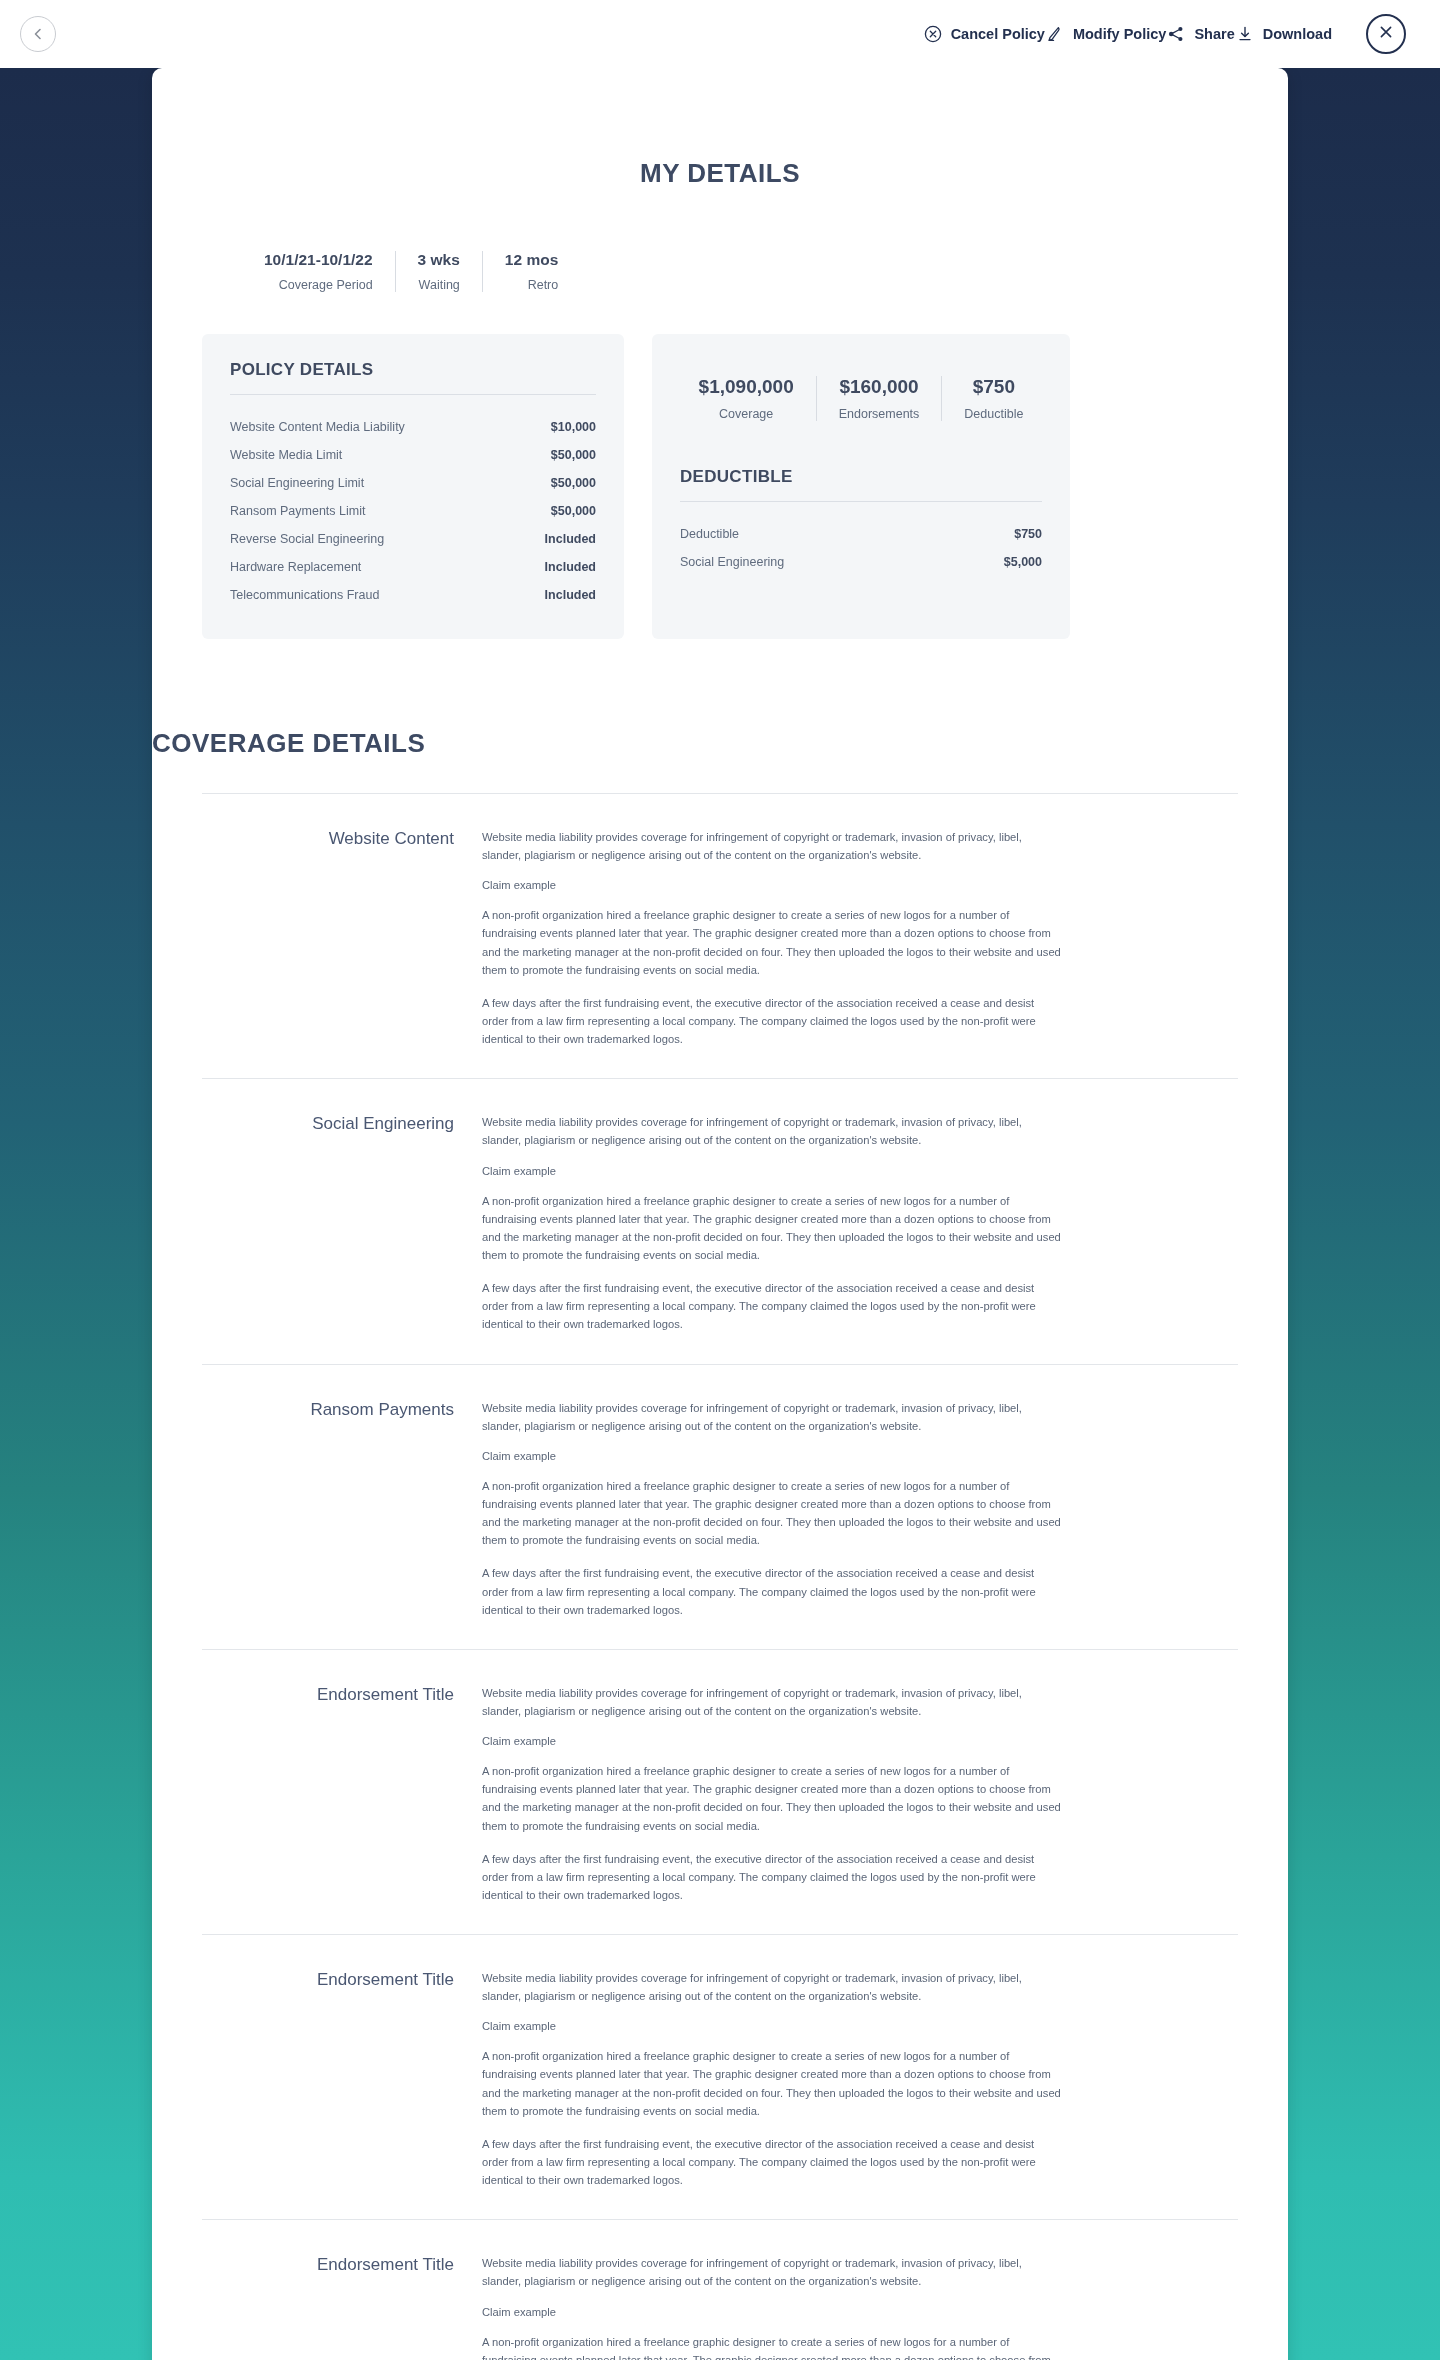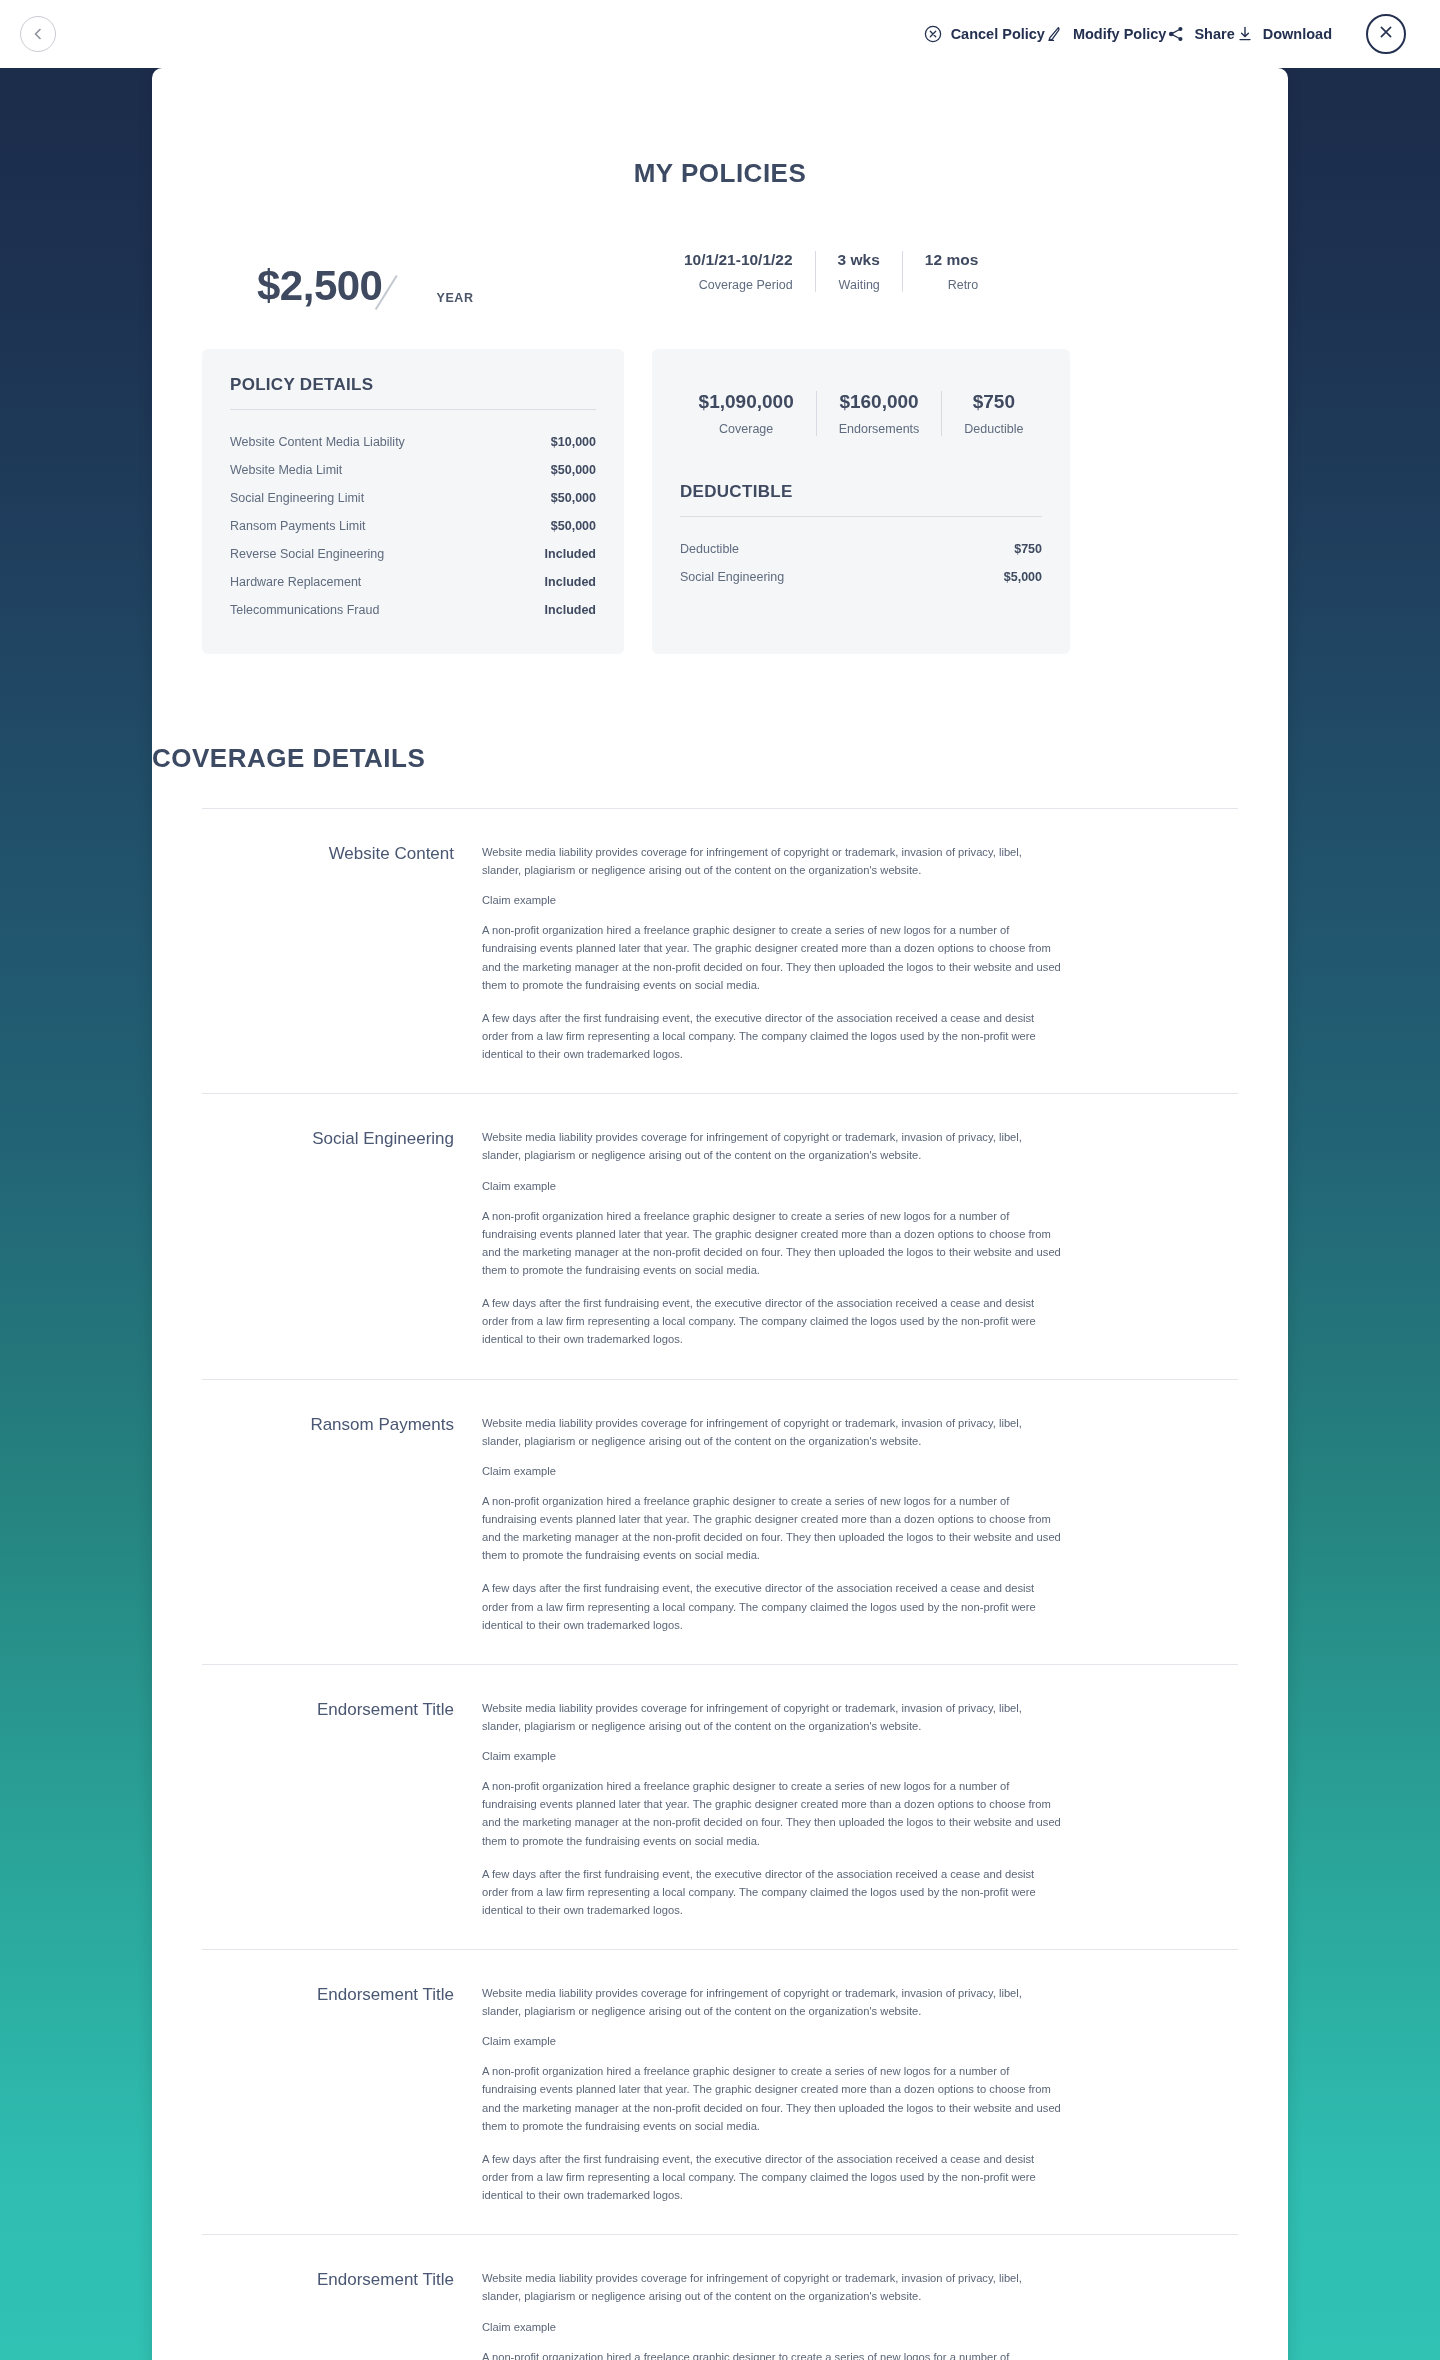--- a/index.html
+++ b/index.html
@@ -349,29 +349,24 @@
       </svg>
     </span>
   </div>
 
 </div>
 
 <div class="backdrop"></div>
 
 <div class="sheet">
 
-  <div class="page-title">MY POLICIES</div>
+  <div class="page-title">MY DETAILS</div>
 
   <div class="summary-row">
 
-    <div class="premium-block">
-      <span class="premium-amount">$2,500</span>
-      <span class="premium-slash"></span>
-      <span class="premium-unit">YEAR</span>
-    </div>
 
     <div class="meta-stats">
       <div class="meta-item">
         <div class="meta-value">10/1/21-10/1/22</div>
         <div class="meta-label">Coverage Period</div>
       </div>
       <div class="meta-item">
         <div class="meta-value">3 wks</div>
         <div class="meta-label">Waiting</div>
       </div>

